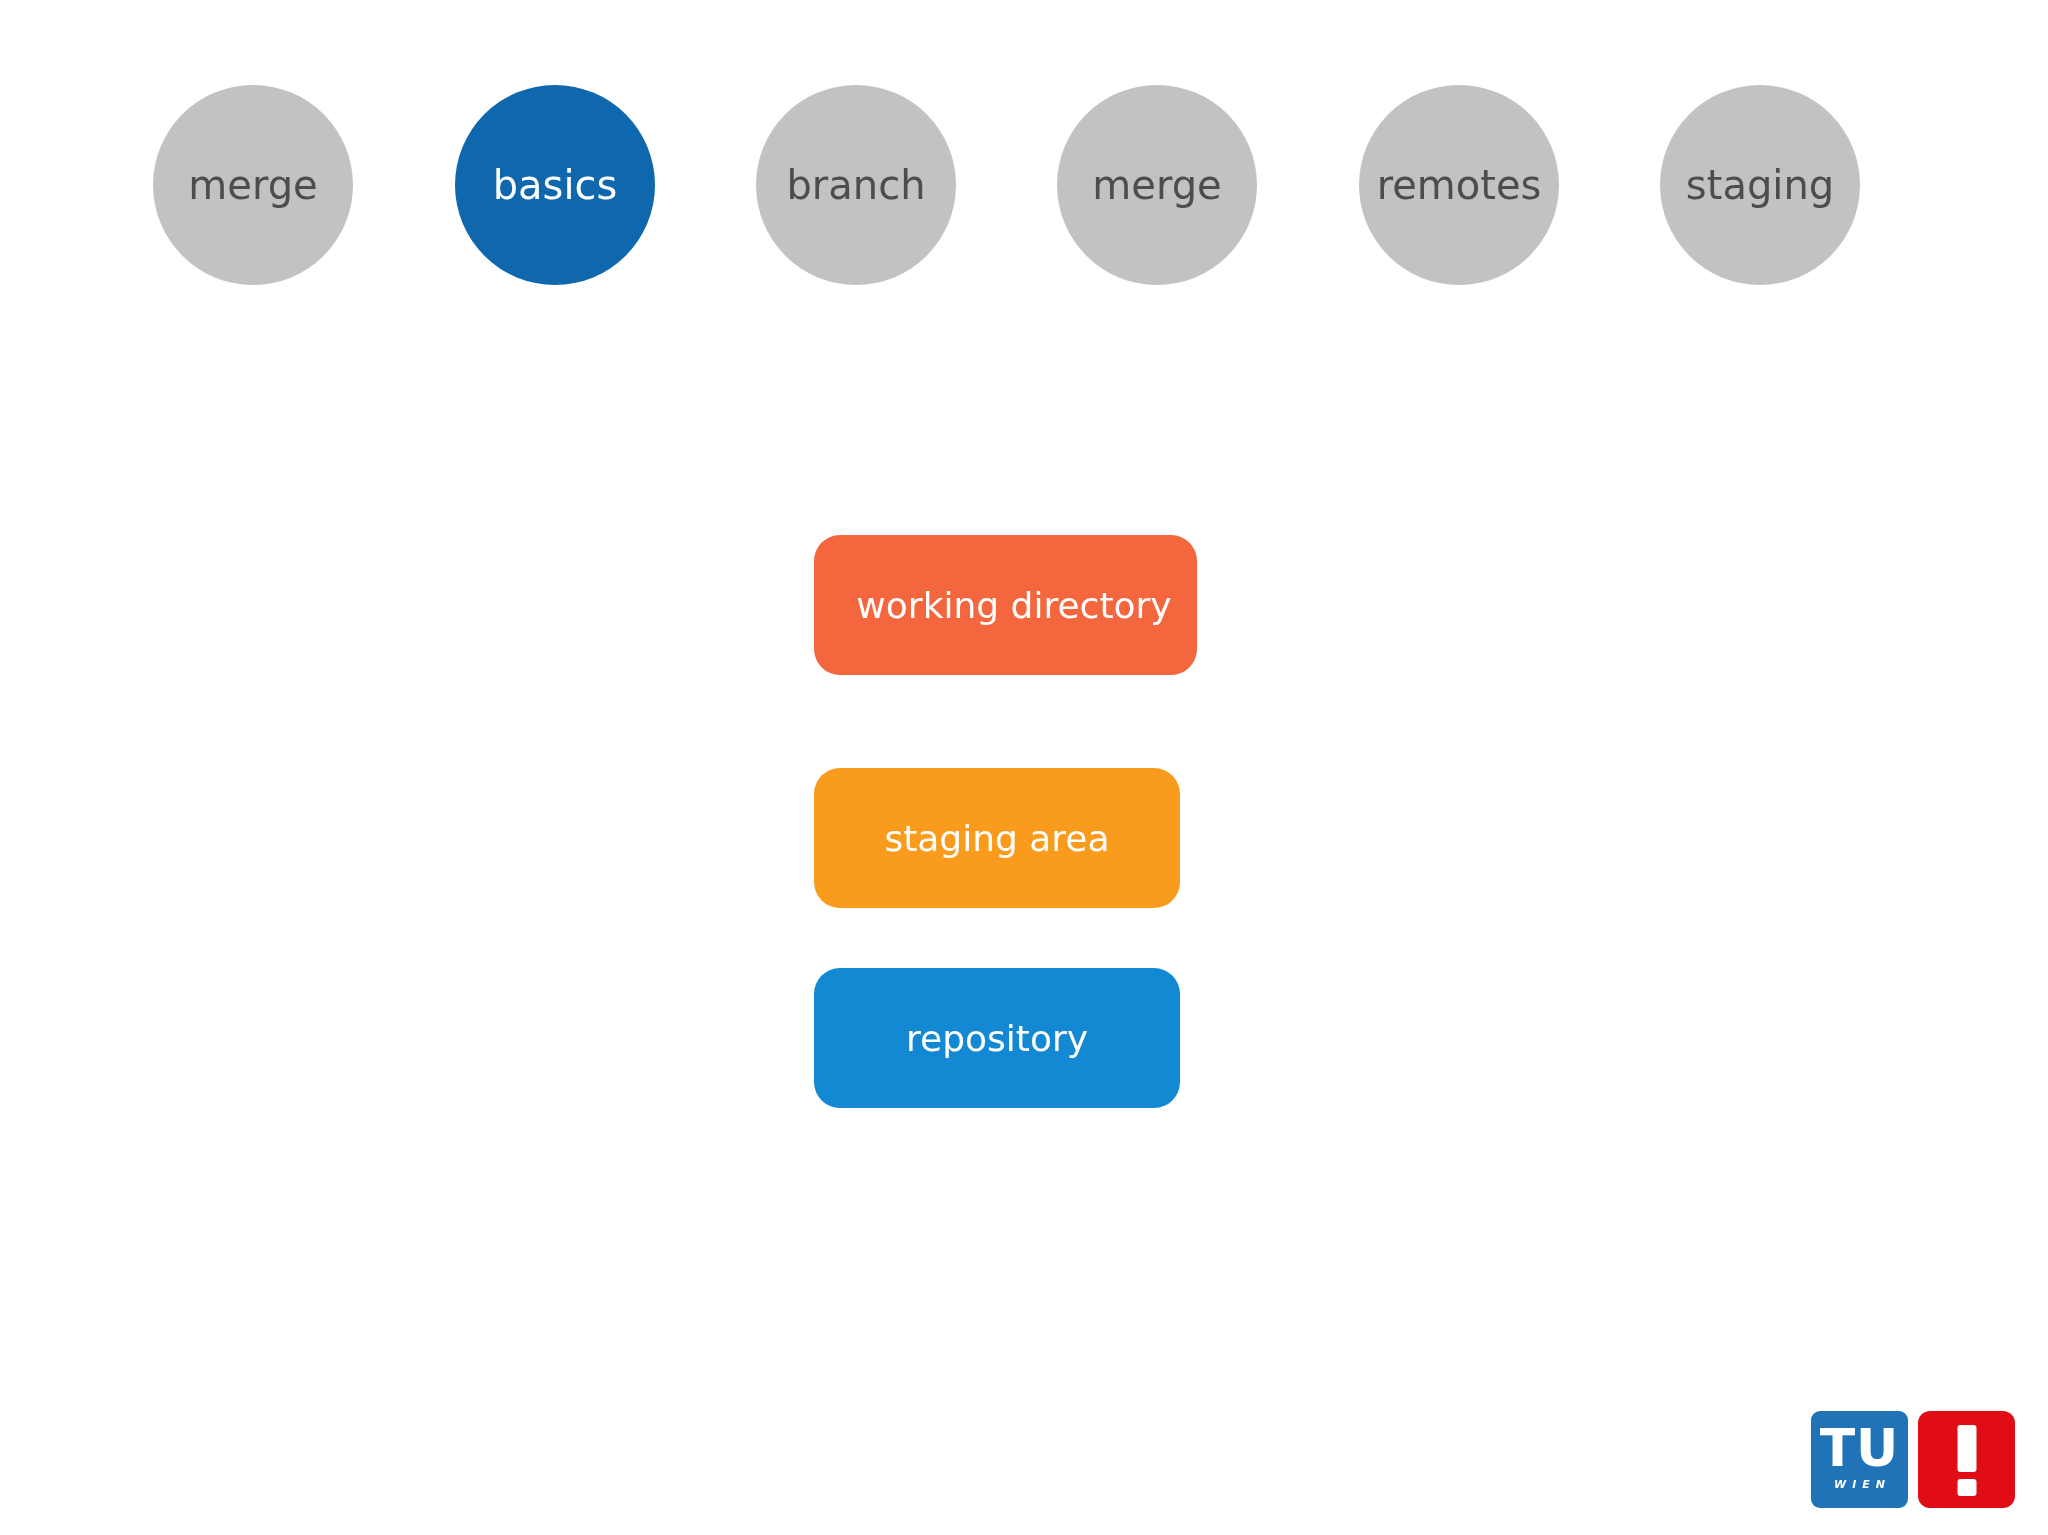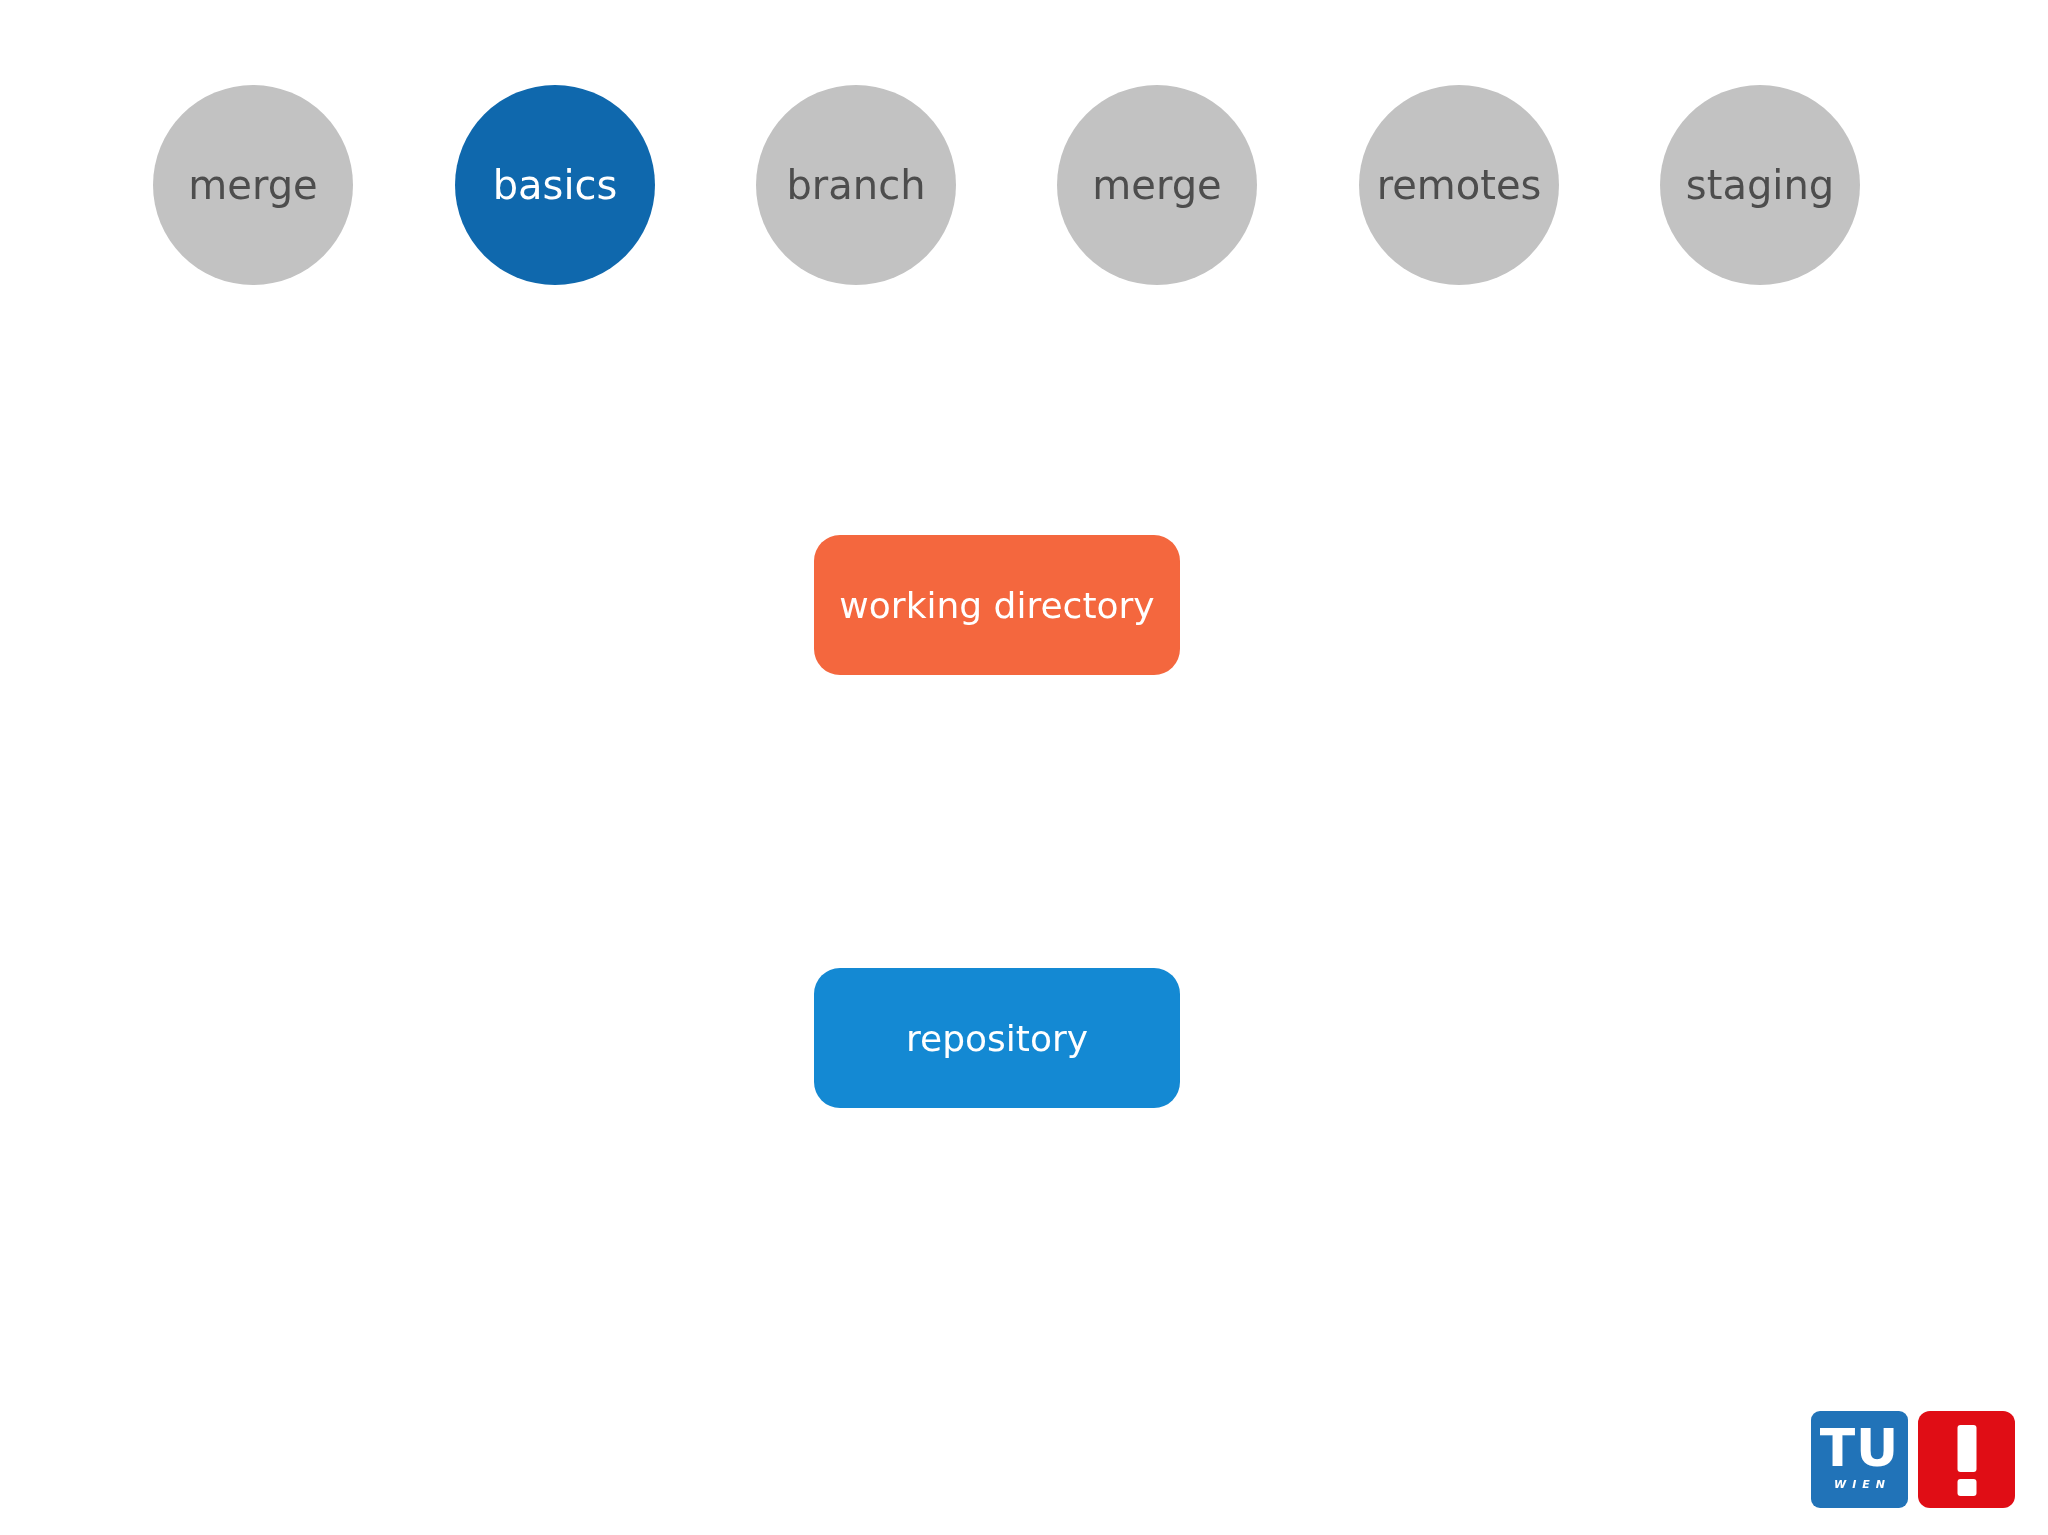--- a/index.html
+++ b/index.html
@@ -108,22 +108,25 @@
   <div class="nav-circle" style="background-color: rgb(194, 194, 194); color: rgb(77, 77, 77);">
     <span>merge</span>
   </div>
   <div class="nav-circle" style="background-color: rgb(194, 194, 194); color: rgb(77, 77, 77);">
     <span>remotes</span>
   </div>
   <div class="nav-circle" style="background-color: rgb(194, 194, 194); color: rgb(77, 77, 77);">
     <span>staging</span>
   </div>
 
-  <div class="stage-box box-working" style="background-color: rgb(244, 103, 62); color: rgb(255, 255, 255);">
+  <div class="stage-box box-working" style="background-color: rgb(244, 103, 62); color: rgb(255, 255, 255); padding-left: 17px;">
     <span>working directory</span>
+  </div>
+  <div class="stage-box box-staging" style="background-color: rgb(249, 155, 28); color: rgb(255, 255, 255);">
+    <span>staging area</span>
   </div>
   <div class="stage-box box-repository" style="background-color: rgb(20, 137, 211); color: rgb(255, 255, 255);">
     <span>repository</span>
   </div>
 
   <div class="tu-logo" style="background-color: rgb(33, 115, 184); color: rgb(255, 255, 255);">
     <div class="tu-acronym">TU</div>
     <div class="tu-city">WIEN</div>
   </div>
   <div class="inf-logo" style="background-color: rgb(224, 13, 21);">

